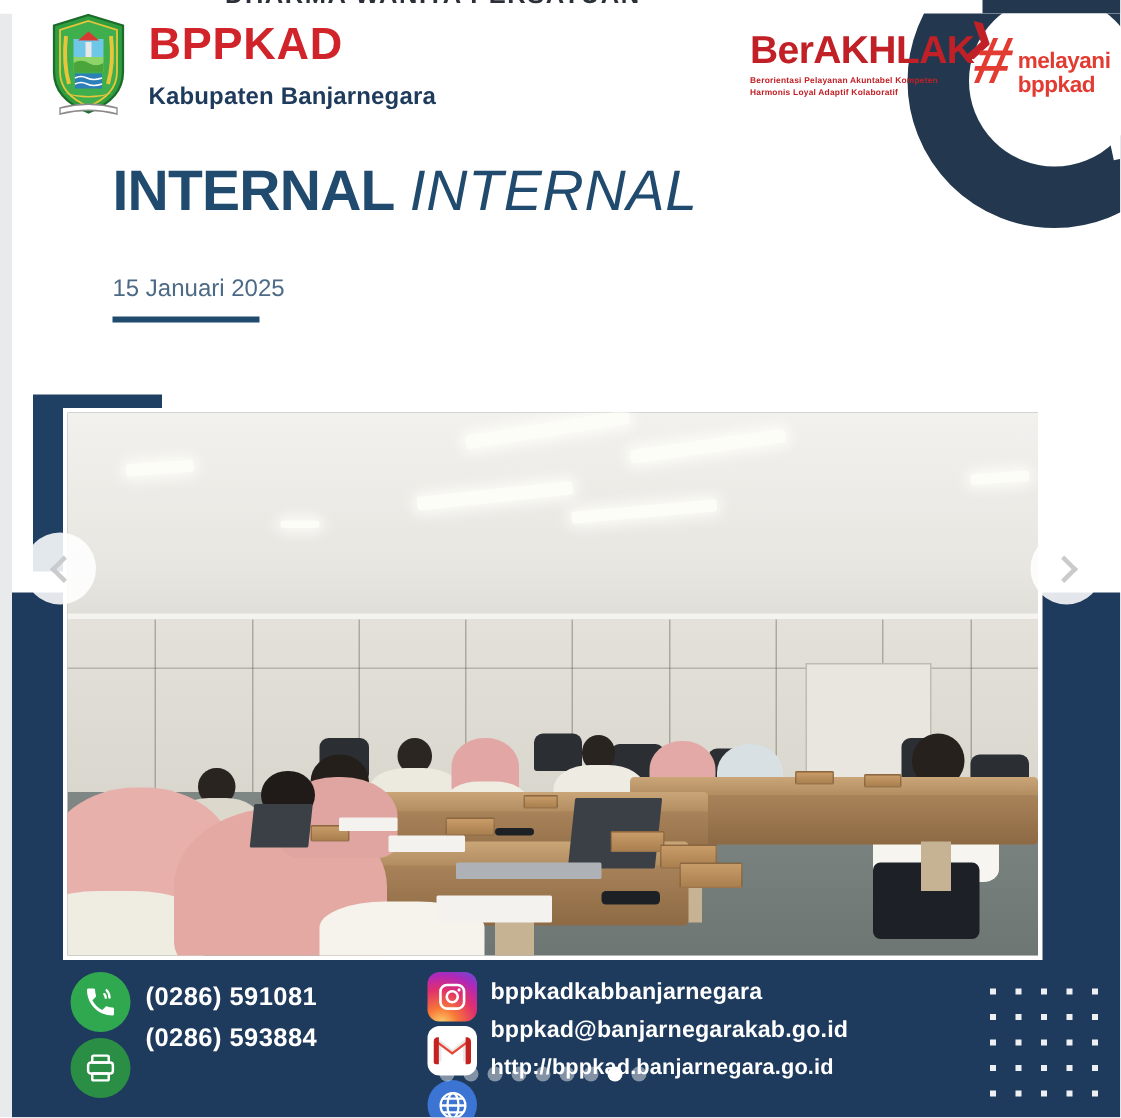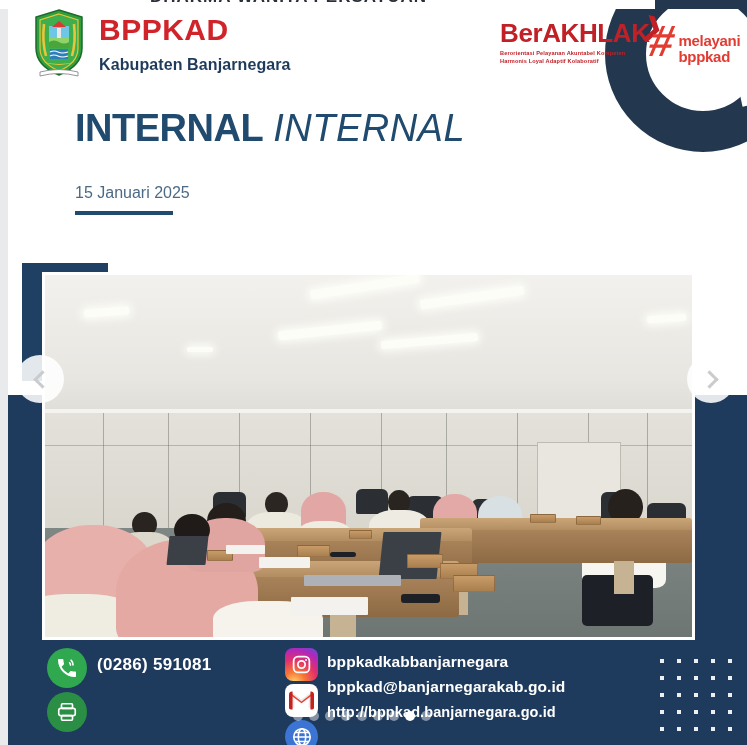--- a/index.html
+++ b/index.html
@@ -530,20 +530,21 @@
         <div class="circ circ-green2">
           <svg width="22" height="22" viewBox="0 0 24 24" fill="none" stroke="#ffffff" stroke-width="1.8">
             <rect x="6" y="3" width="12" height="5" rx="1"></rect>
             <rect x="3" y="8" width="18" height="8" rx="2"></rect>
             <rect x="6" y="16" width="12" height="5" rx="1"></rect>
           </svg>
         </div>
       </div>
       <div class="num-col">
         <div class="num">(0286) 591081</div>
+        <div class="num">(0286) 593884</div>
       </div>
     </div>
 
     <div class="contact-right">
       <div class="ico-col2">
         <div class="sq sq-ig">
           <svg width="21" height="21" viewBox="0 0 24 24" fill="none" stroke="#ffffff" stroke-width="2">
             <rect x="3" y="3" width="18" height="18" rx="5"></rect>
             <circle cx="12" cy="12" r="4.2"></circle>
             <circle cx="17.2" cy="6.8" r="1.2" fill="#ffffff" stroke="none"></circle>

